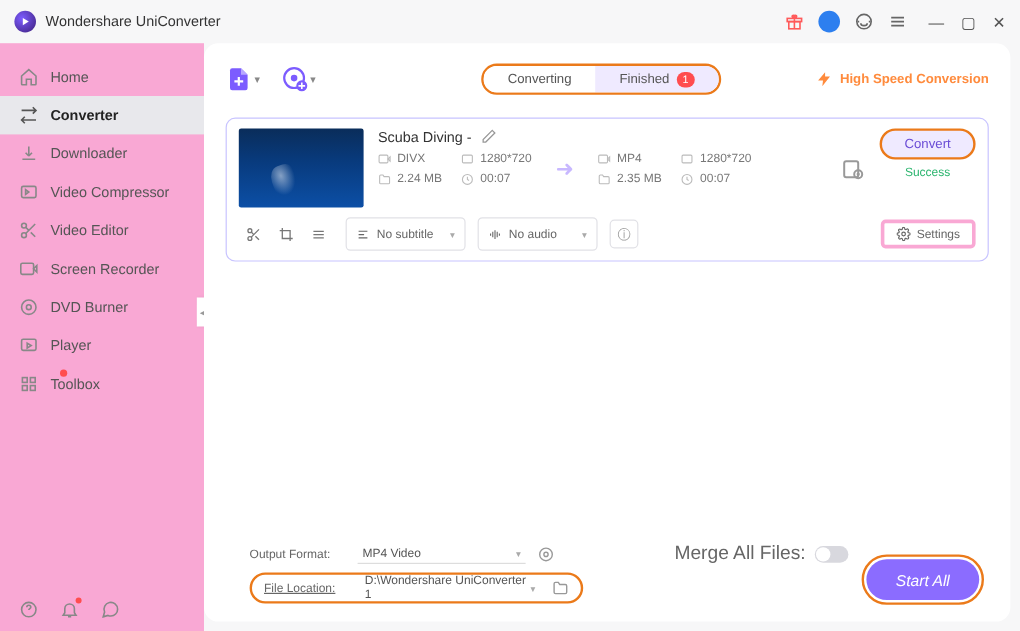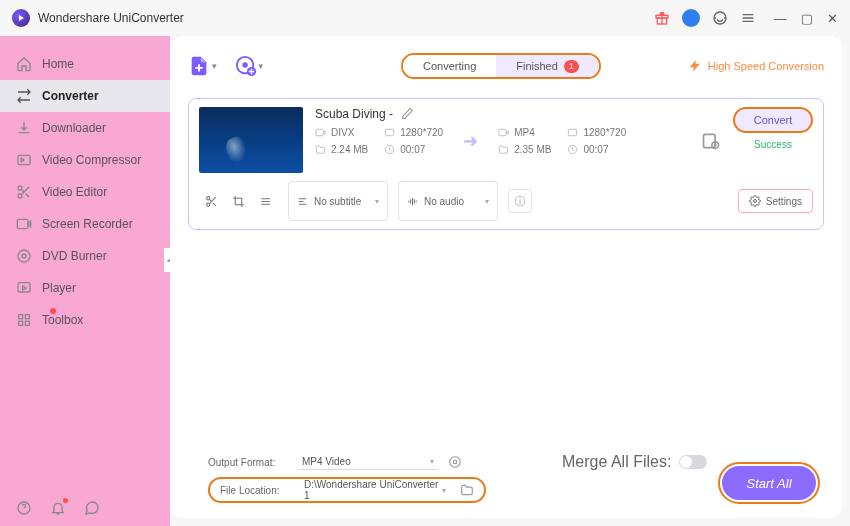--- a/index.html
+++ b/index.html
@@ -27,46 +27,46 @@
 .main { flex: 1; background: #fff; border-radius: 12px; margin: 0 8px 8px 0; padding: 14px 18px; position: relative; display: flex; flex-direction: column; }
 .toolbar { display: flex; align-items: center; height: 32px; }
 .tool-btn { display: flex; align-items: center; gap: 2px; margin-right: 18px; cursor: pointer; }
 .tool-btn .big { width: 22px; height: 22px; }
 .tool-btn .caret { font-size: 9px; color: #888; }
 .tabs { display: flex; border: 2px solid #eb7a1a; border-radius: 16px; height: 26px; overflow: hidden; margin-left: 120px; }
 .tab { display: flex; align-items: center; justify-content: center; font-size: 11px; padding: 0 20px; cursor: pointer; gap: 6px; }
 .tab.inactive { background: #fff; color: #555; }
 .tab.active { background: #efeaff; color: #555; }
 .badge { background: #ff4d4f; color: #fff; font-size: 9px; border-radius: 8px; padding: 0 5px; line-height: 13px; }
-.hsc { margin-left: auto; display: flex; align-items: center; gap: 6px; color: #ff8b3d; font-size: 11px; cursor: pointer; }
+.hsc { margin-left: auto; display: flex; align-items: center; gap: 6px; color: #ff8b3d; font-size: 11px; cursor: pointer; font-weight: bold; }
 .card { border: 1px solid #c8c4ff; border-radius: 8px; margin-top: 16px; padding: 8px 10px; }
 .card-top { display: flex; gap: 12px; }
 .thumb { width: 104px; height: 66px; background: linear-gradient(180deg, #0a2d5a 0%, #083a7c 40%, #0c4fa6 100%); border-radius: 2px; position: relative; overflow: hidden; }
 .thumb::after { content: ""; position: absolute; width: 22px; height: 28px; background: radial-gradient(ellipse at 40% 30%, rgba(255,255,255,0.5), transparent 60%); left: 28px; top: 30px; transform: rotate(-20deg); border-radius: 40%; }
 .file-info { flex: 1; display: flex; flex-direction: column; }
 .file-name { display: flex; align-items: flex-start; gap: 8px; font-size: 12px; color: #333; margin-bottom: 6px; }
 .file-name .edit { width: 13px; height: 13px; color: #999; cursor: pointer; }
 .grids { display: flex; align-items: center; gap: 16px; }
 .col { display: flex; flex-direction: column; gap: 6px; font-size: 10px; color: #777; }
 .col .row { display: flex; align-items: center; gap: 5px; }
 .col .row .mini { width: 11px; height: 11px; color: #bbb; }
 .arrow { color: #c8b8ff; font-size: 18px; padding: 0 4px; }
 .gear { margin-left: auto; width: 20px; height: 20px; color: #999; position: relative; cursor: pointer; }
 .convert-col { display: flex; flex-direction: column; align-items: center; gap: 6px; }
 .convert-btn { border: 2px solid #eb7a1a; background: #efeaff; color: #6b4dd6; font-size: 11px; border-radius: 14px; height: 26px; width: 80px; cursor: pointer; }
 .success { color: #2cb56f; font-size: 10px; }
 .card-bottom { display: flex; align-items: center; gap: 10px; margin-top: 8px; }
 .edit-icons { display: flex; gap: 14px; padding: 0 6px; }
 .edit-icons .ei { width: 13px; height: 13px; color: #777; cursor: pointer; }
-.dd { display: flex; align-items: center; border: 1px solid #e1e1e6; border-radius: 4px; height: 40px; padding: 0 8px; font-size: 10px; color: #666; gap: 6px; cursor: pointer; background: #fff; }
+.dd { display: flex; align-items: center; border: 1px solid #e1e1e6; border-radius: 4px; height: 28px; padding: 0 8px; font-size: 10px; color: #666; gap: 6px; cursor: pointer; background: #fff; }
 .dd .caret { margin-left: auto; font-size: 8px; color: #aaa; }
 .dd.sub { width: 100px; }
 .dd.aud { width: 100px; }
 .circ { width: 24px; height: 24px; border: 1px solid #e1e1e6; border-radius: 4px; display: flex; align-items: center; justify-content: center; color: #999; font-size: 11px; cursor: pointer; }
-.settings-btn { margin-left: auto; display: flex; align-items: center; gap: 5px; border: 1px solid #f9a8d4; border-radius: 4px; height: 24px; padding: 0 10px; font-size: 10px; color: #666; cursor: pointer; }
+.settings-btn { margin-left: auto; display: flex; align-items: center; gap: 5px; border: 3px solid #f9a8d4; border-radius: 4px; height: 24px; padding: 0 10px; font-size: 10px; color: #666; cursor: pointer; }
 .footer { margin-top: auto; padding-top: 10px; margin-left: 20px; }
 .footer-row { display: flex; align-items: center; font-size: 11px; color: #555; height: 28px; gap: 10px; }
 .of-label { width: 80px; color: #666; font-size: 10px; }
 .of-select { border: none; border-bottom: 1px solid #ddd; width: 140px; font-size: 10px; color: #555; display: flex; align-items: center; justify-content: space-between; padding: 2px 4px; cursor: pointer; }
 .fl-wrap { display: flex; align-items: center; border: 2px solid #eb7a1a; border-radius: 14px; height: 26px; padding: 0 10px; gap: 10px; }
 .fl-wrap .of-select { border-bottom: none; width: 150px; }
 .merge-toggle { display: flex; align-items: center; gap: 8px; margin-left: 90px; font-size: 16px; color: #666; }
 .toggle { width: 28px; height: 14px; background: #d8d8de; border-radius: 7px; position: relative; cursor: pointer; }
 .toggle::after { content: ""; position: absolute; width: 12px; height: 12px; background: #fff; border-radius: 50%; top: 1px; left: 1px; }
 .start-all { margin-left: auto; background: #8b6cff; color: #fff; font-size: 13px; border: none; border-radius: 18px; height: 34px; width: 94px; cursor: pointer; outline: 2px solid #eb7a1a; outline-offset: 2px; }
@@ -379,21 +379,21 @@
             <circle cx="12" cy="12" r="9"></circle>
           </svg>
         <div class="merge-toggle">
           <span>Merge All Files:</span>
           <div class="toggle"></div>
         </div>
         <button class="start-all" style="position:absolute; right:26px; bottom:18px;font-style:italic;">Start All</button>
       </div>
       <div class="footer-row">
         <div class="fl-wrap">
-          <span class="of-label" style="width:70px;">File Location:</span>
+          <span class="of-label" style="width:70px;text-decoration:underline;">File Location:</span>
           <div class="of-select">
             <span>D:\Wondershare UniConverter 1</span>
             <span style="font-size:8px;color:#aaa;">▾</span>
           </div>
           <svg class="folder-icon" viewBox="0 0 24 24" fill="none" stroke="currentColor" stroke-width="2">
               <path d="M3 6a2 2 0 012-2h4l2 3h8a2 2 0 012 2v9a2 2 0 01-2 2H5a2 2 0 01-2-2V6z"></path>
             </svg>
         </div>
       </div>
     </div>

